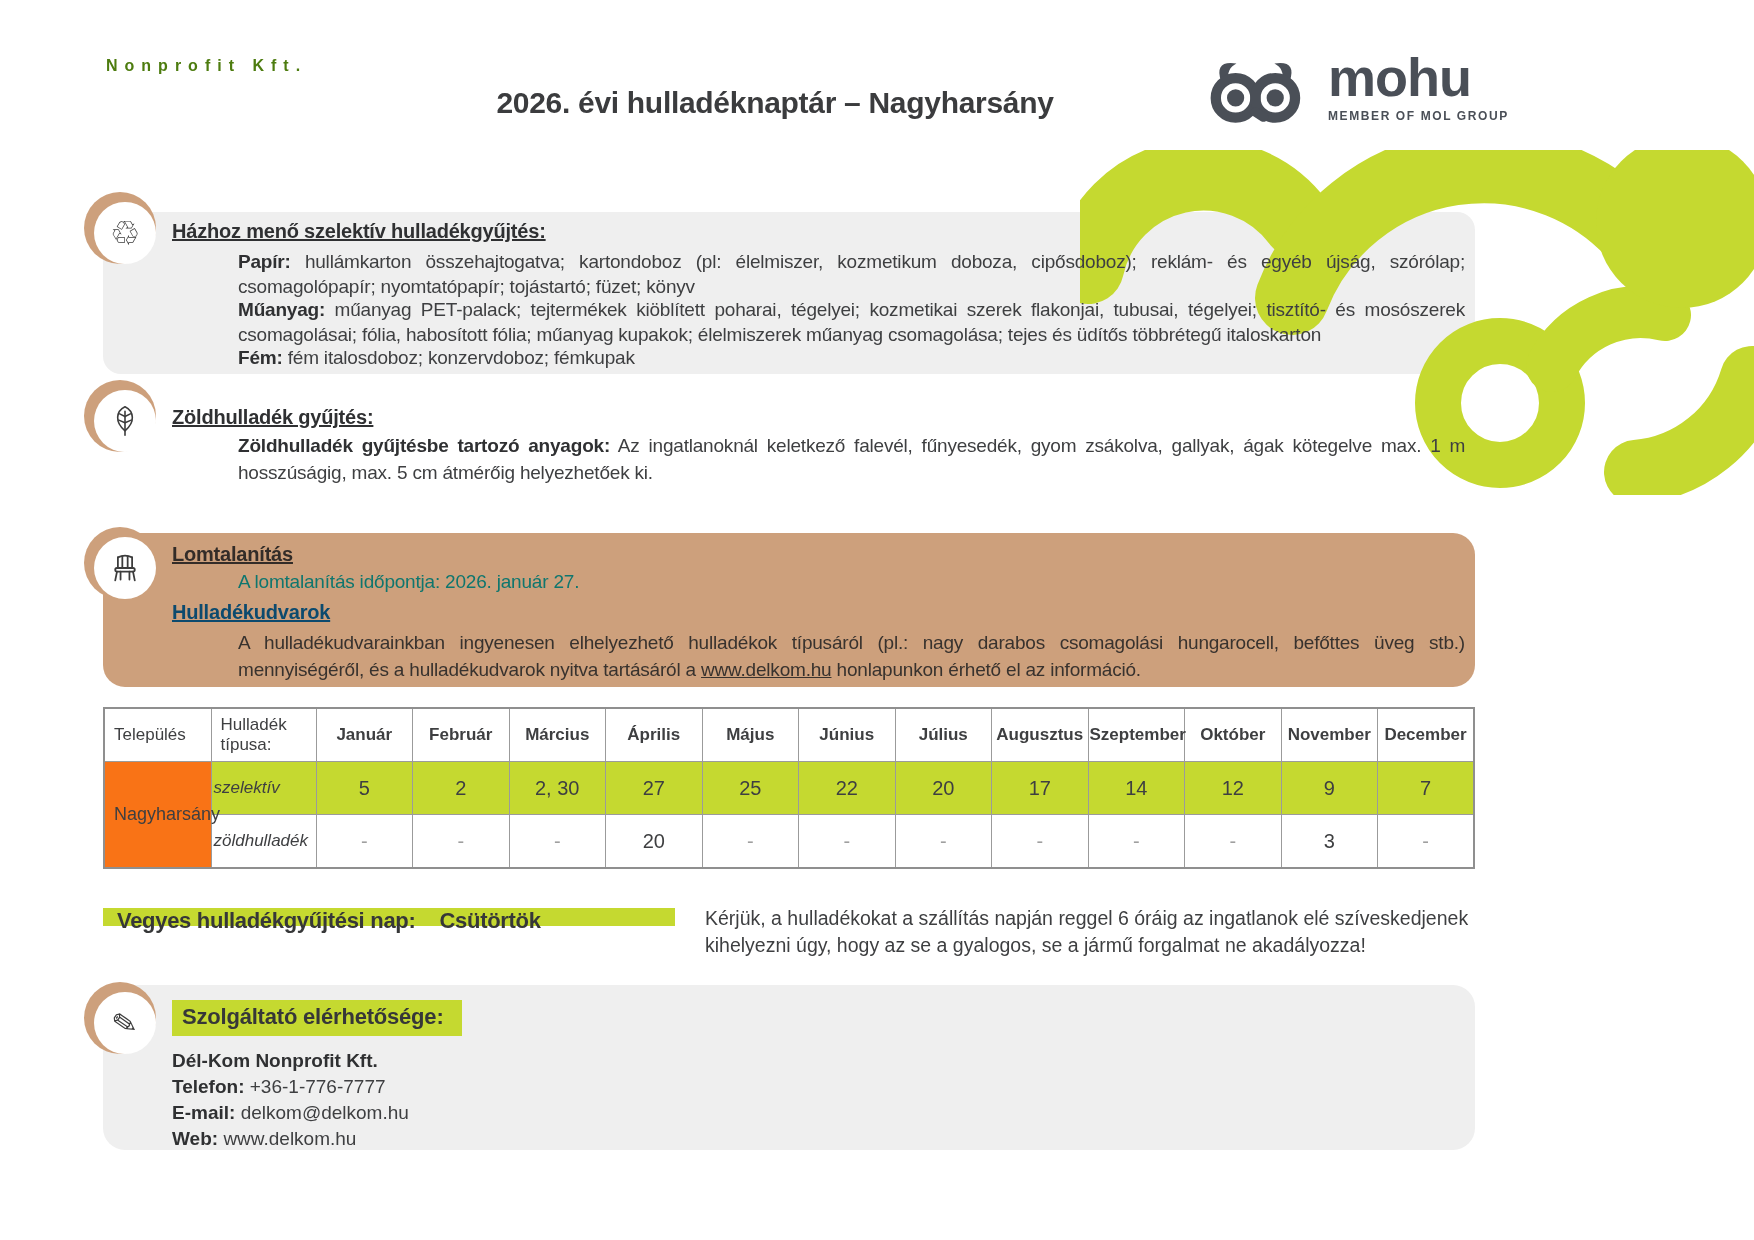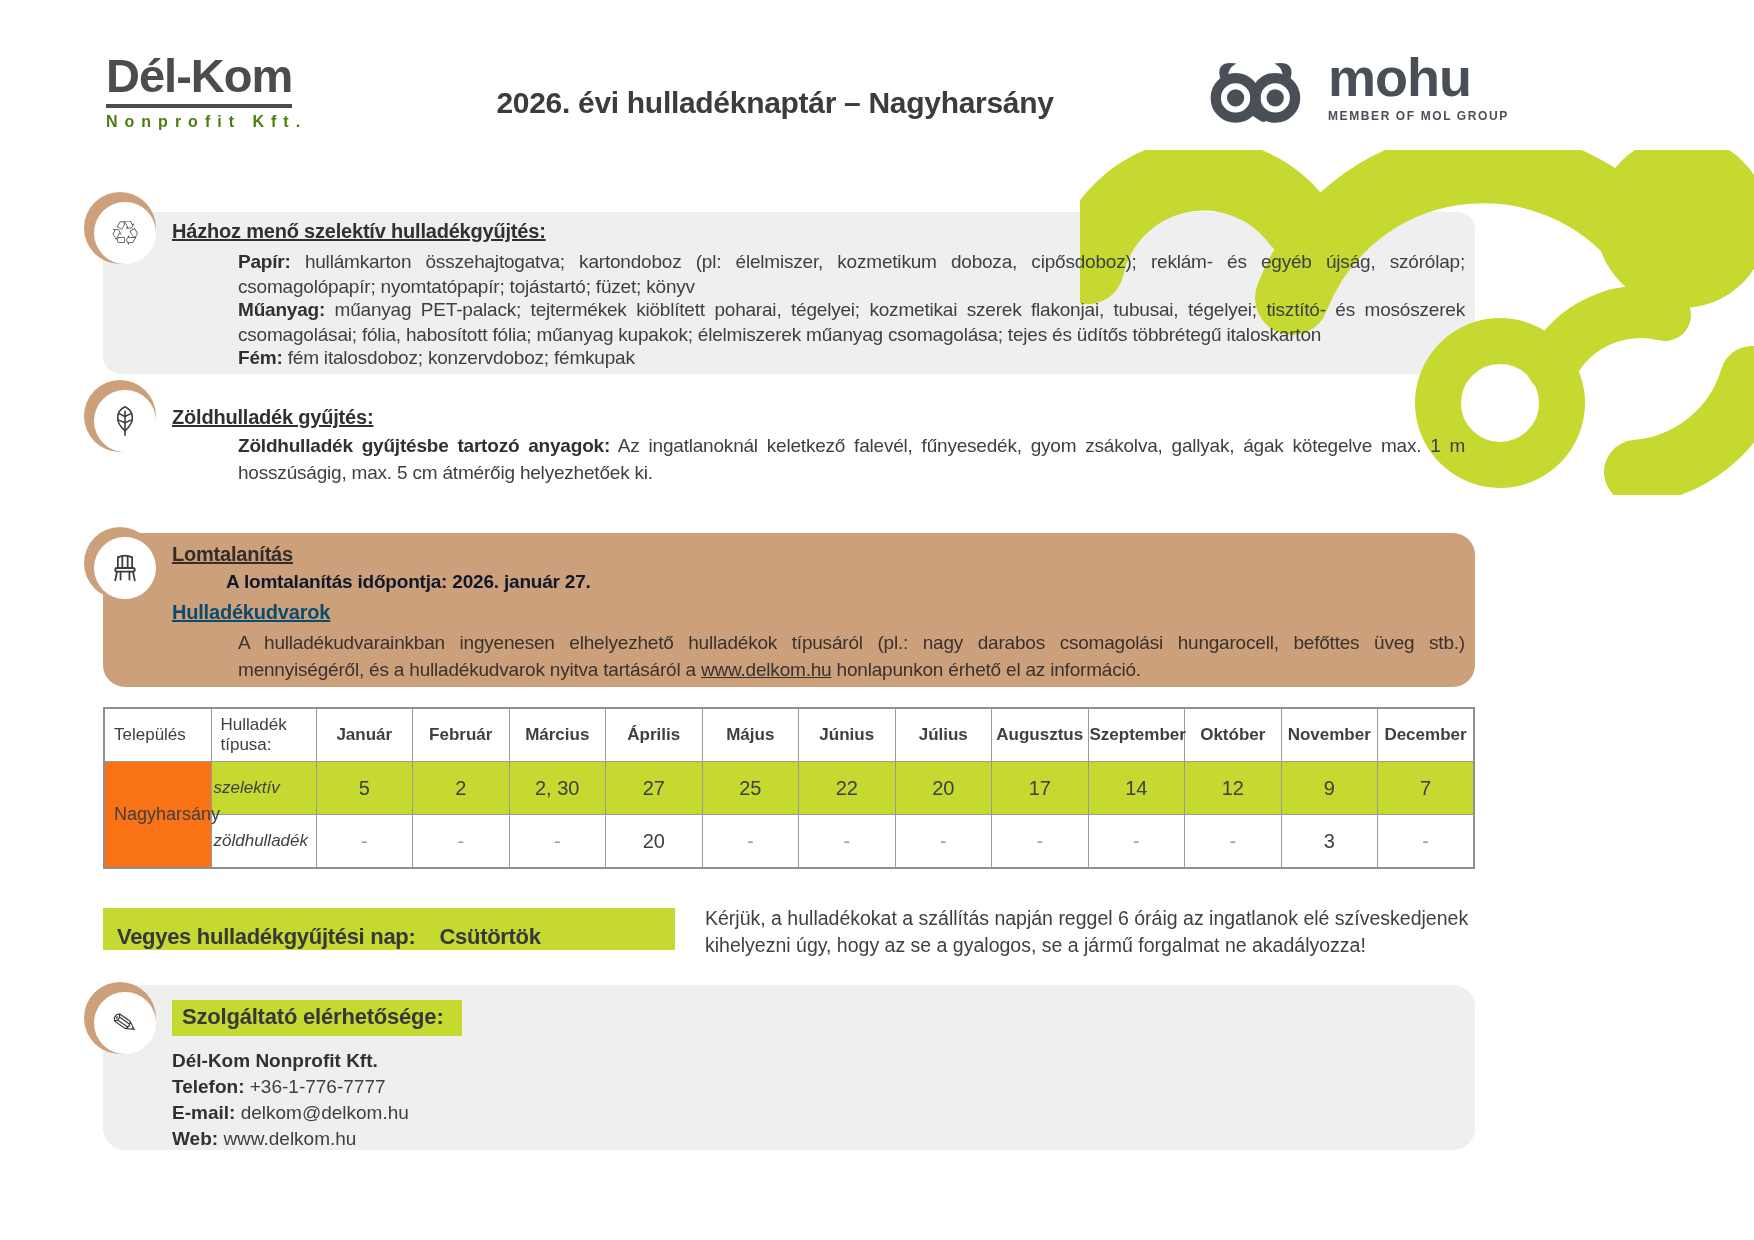--- a/index.html
+++ b/index.html
@@ -50,22 +50,22 @@
   .cal{border:2px solid #8f8f8f;}
   .cal .hrow td{height:50px;font-weight:700;}
   .cal .hrow td.lefthead{font-weight:400;text-align:left;padding-left:9px;}
   .cal .num{font-size:20px;height:50px;}
   .cal .typecell{text-align:left;padding-left:2px;font-style:italic;}
   .cal .greencell{background:#c5d930;}
   .cal .settle{text-align:left;padding-left:9px;font-size:18px;background:#f97316;}
   .cal .dash{color:#9f9f9f;}
 
   
-  .mixedbar{position:absolute;left:103px;top:908px;width:572px;height:42px;background:#c5d930;z-index:2;
-    display:flex;align-items:flex-end;padding-left:14px;box-sizing:border-box;
+  .mixedbar{position:absolute;left:103px;top:908px;width:572px;height:18px;background:#c5d930;z-index:2;
+    display:flex;align-items:flex-start;padding-left:14px;box-sizing:border-box;
     font-size:22px;font-weight:700;color:#363738;letter-spacing:-0.3px;}
   .mixedbar .val{margin-left:24px;}
   .note{position:absolute;left:705px;top:905px;width:770px;z-index:2;font-size:19.5px;line-height:27px;color:#3e3f41;}
 
   
   .contact-h{position:absolute;left:172px;top:1000px;z-index:2;background:#c5d930;padding:4px 18px 6px 10px;
     font-size:22px;font-weight:700;color:#363738;letter-spacing:-0.2px;}
   .contact-lines{position:absolute;left:172px;top:1048px;z-index:2;font-size:19px;line-height:26px;}
   .contact-lines b{color:#2f3032;}
 </style>
@@ -77,21 +77,20 @@
     <path d="M8 118 A118 118 0 0 1 218 72" stroke-width="72"></path>
     <path d="M212 148 A205 205 0 0 1 565 95" stroke-width="74"></path>
     <circle cx="420" cy="253" r="62" stroke-width="46"></circle>
     <path d="M472 216 A100 100 0 0 1 585 165" stroke-width="52"></path>
     <path d="M556 322 A132 132 0 0 0 672 228" stroke-width="64"></path>
   </g>
   <circle cx="602" cy="72" r="86" fill="#c5d930"></circle>
 </svg>
 
 <div class="delkom">
-  <div class="delkom-name">Dél-Kom</div>
   <div class="delkom-sub">Nonprofit Kft.</div>
 </div>
 
 <div class="page-title">2026. évi hulladéknaptár – Nagyharsány</div>
 
 <div class="mohu">
   <svg width="112" height="84" viewBox="0 0 130 95">
     <g fill="#4a4f57">
       <path d="M22 32 Q14 8 40 12 Q28 18 31 32 Z"></path>
       <path d="M102 32 Q110 8 84 12 Q96 18 93 32 Z"></path>
@@ -145,21 +144,21 @@
       <g stroke="#3c3c3c" stroke-width="2" fill="none" stroke-linecap="round">
         <path d="M10 6 Q18 2 26 6"></path>
         <path d="M10 6 v12 M15 5 v13 M21 5 v13 M26 6 v12"></path>
         <rect x="7" y="18" width="22" height="4" rx="2"></rect>
         <path d="M9 22 L7 32 M27 22 L29 32 M13 22 v9 M23 22 v9"></path>
       </g>
     </svg>
   </div>
 </div>
 <div class="sec-h" style="position:absolute;left:172px;top:543px;z-index:2;color:#332c28;">Lomtalanítás</div>
-<p class="para" style="position:absolute;left:226px;top:569px;width:1227px;z-index:2;color:#0f172a;font-weight:bold;">A lomtalanítás időpontja: 2026. január 27.</p>
+<p class="para" style="position:absolute;left:238px;top:569px;width:1227px;z-index:2;color:#0f766e;">A lomtalanítás időpontja: 2026. január 27.</p>
 <div class="sec-h" style="position:absolute;left:172px;top:601px;z-index:2;color:#0c4a6e;">Hulladékudvarok</div>
 <p class="para" style="position:absolute;left:238px;top:629px;width:1227px;z-index:2;line-height:27px;color:#38322e;"><span>A hulladékudvarainkban ingyenesen elhelyezhető hulladékok típusáról (pl.: nagy darabos csomagolási hungarocell, befőttes üveg stb.) mennyiségéről, és a hulladékudvarok nyitva tartásáról a </span><span class="link">www.delkom.hu</span><span> honlapunkon érhető el az információ.</span></p>
 
 <table class="cal">
   <colgroup>
     <col style="width:107px">
       <col style="width:105px">
     <col>
       <col>
       <col>

